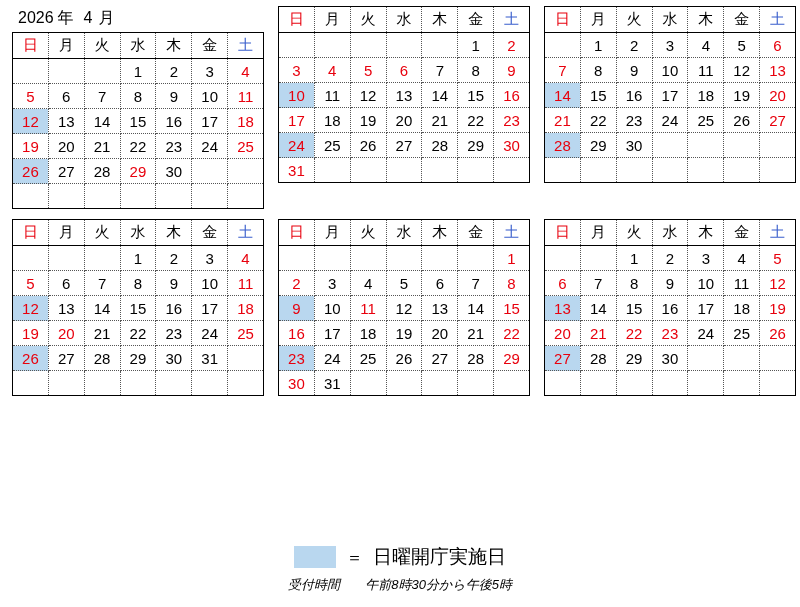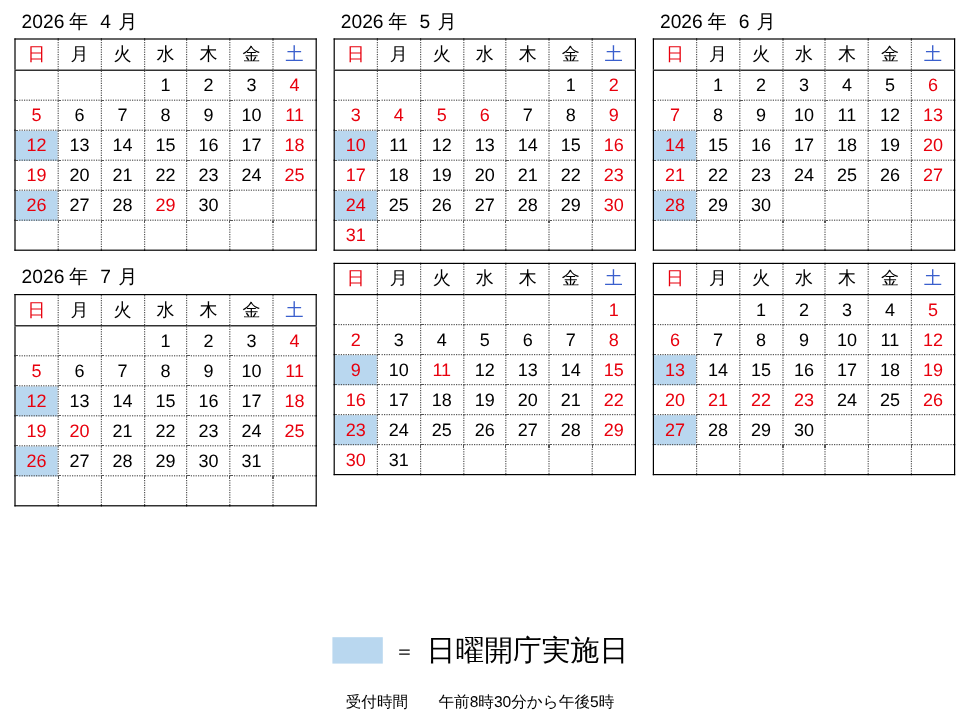--- a/index.html
+++ b/index.html
@@ -90,25 +90,26 @@
   .swatch {
     width: 42px;
     height: 22px;
     background: #b9d7ef;
     display: inline-block;
   }
   .eq {
     font-size: 17px;
   }
   .legend-text {
-    font-size: 24px;
+    font-size: 19px;
   }
   .hours {
-    margin-top: 18px;
+    margin-top: 6px;
     font-size: 13px;
+    font-style: italic;
   }
   .hours .gap { display: inline-block; width: 18px; }
 </style>
 </head>
 <body>
 
 <div class="page">
   <div class="grid" id="months-grid">
       <div class="month">
         <div class="month-title"><span class="yr">2026</span><span class="k1">年</span><span class="mn">4</span><span>月</span></div>
@@ -176,21 +177,20 @@
               <td></td>
               <td></td>
               <td></td>
               <td></td>
               <td></td>
             </tr>
           </tbody>
         </table>
       </div>
       <div class="month">
-        <div class="month-title"><span class="yr">2026</span><span class="k1">年</span><span class="mn">5</span><span>月</span></div>
         <table class="cal">
           <thead>
             <tr>
               <th class="sun">日</th>
               <th class="wk">月</th>
               <th class="wk">火</th>
               <th class="wk">水</th>
               <th class="wk">木</th>
               <th class="wk">金</th>
               <th class="sat">土</th>
@@ -248,21 +248,20 @@
               <td></td>
               <td></td>
               <td></td>
               <td></td>
               <td></td>
             </tr>
           </tbody>
         </table>
       </div>
       <div class="month">
-        <div class="month-title"><span class="yr">2026</span><span class="k1">年</span><span class="mn">6</span><span>月</span></div>
         <table class="cal">
           <thead>
             <tr>
               <th class="sun">日</th>
               <th class="wk">月</th>
               <th class="wk">火</th>
               <th class="wk">水</th>
               <th class="wk">木</th>
               <th class="wk">金</th>
               <th class="sat">土</th>
@@ -320,21 +319,20 @@
               <td></td>
               <td></td>
               <td></td>
               <td></td>
               <td></td>
             </tr>
           </tbody>
         </table>
       </div>
       <div class="month">
-        <div class="month-title"><span class="yr">2026</span><span class="k1">年</span><span class="mn">7</span><span>月</span></div>
         <table class="cal">
           <thead>
             <tr>
               <th class="sun">日</th>
               <th class="wk">月</th>
               <th class="wk">火</th>
               <th class="wk">水</th>
               <th class="wk">木</th>
               <th class="wk">金</th>
               <th class="sat">土</th>

